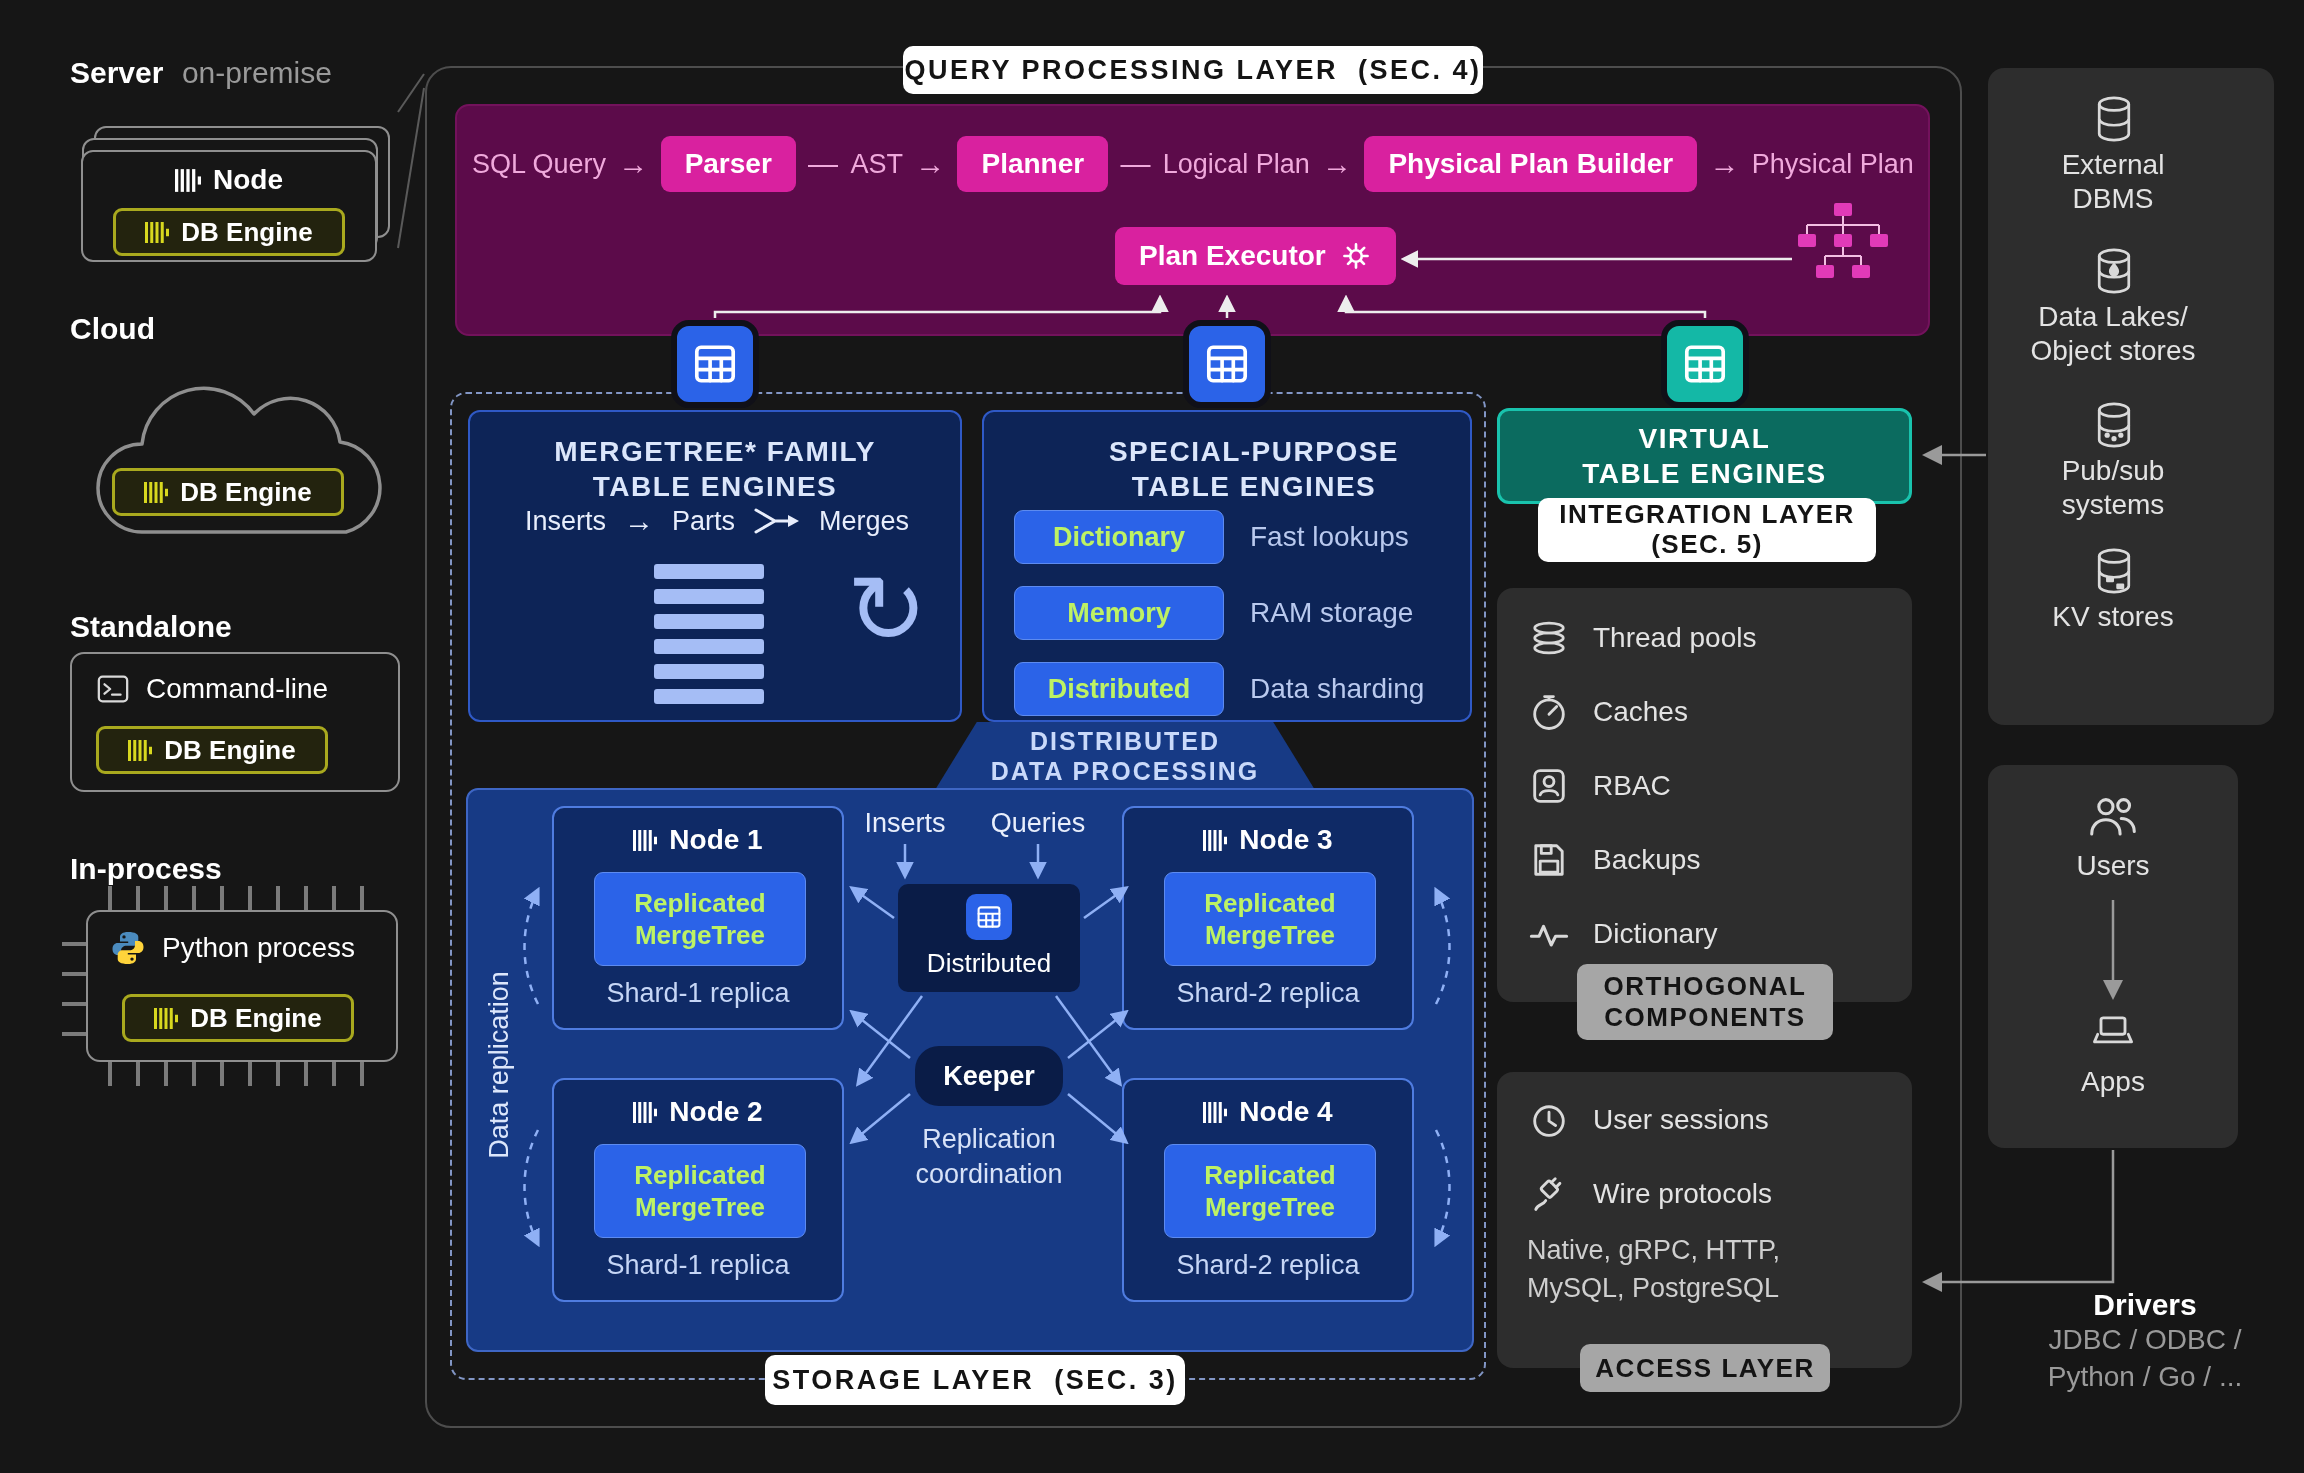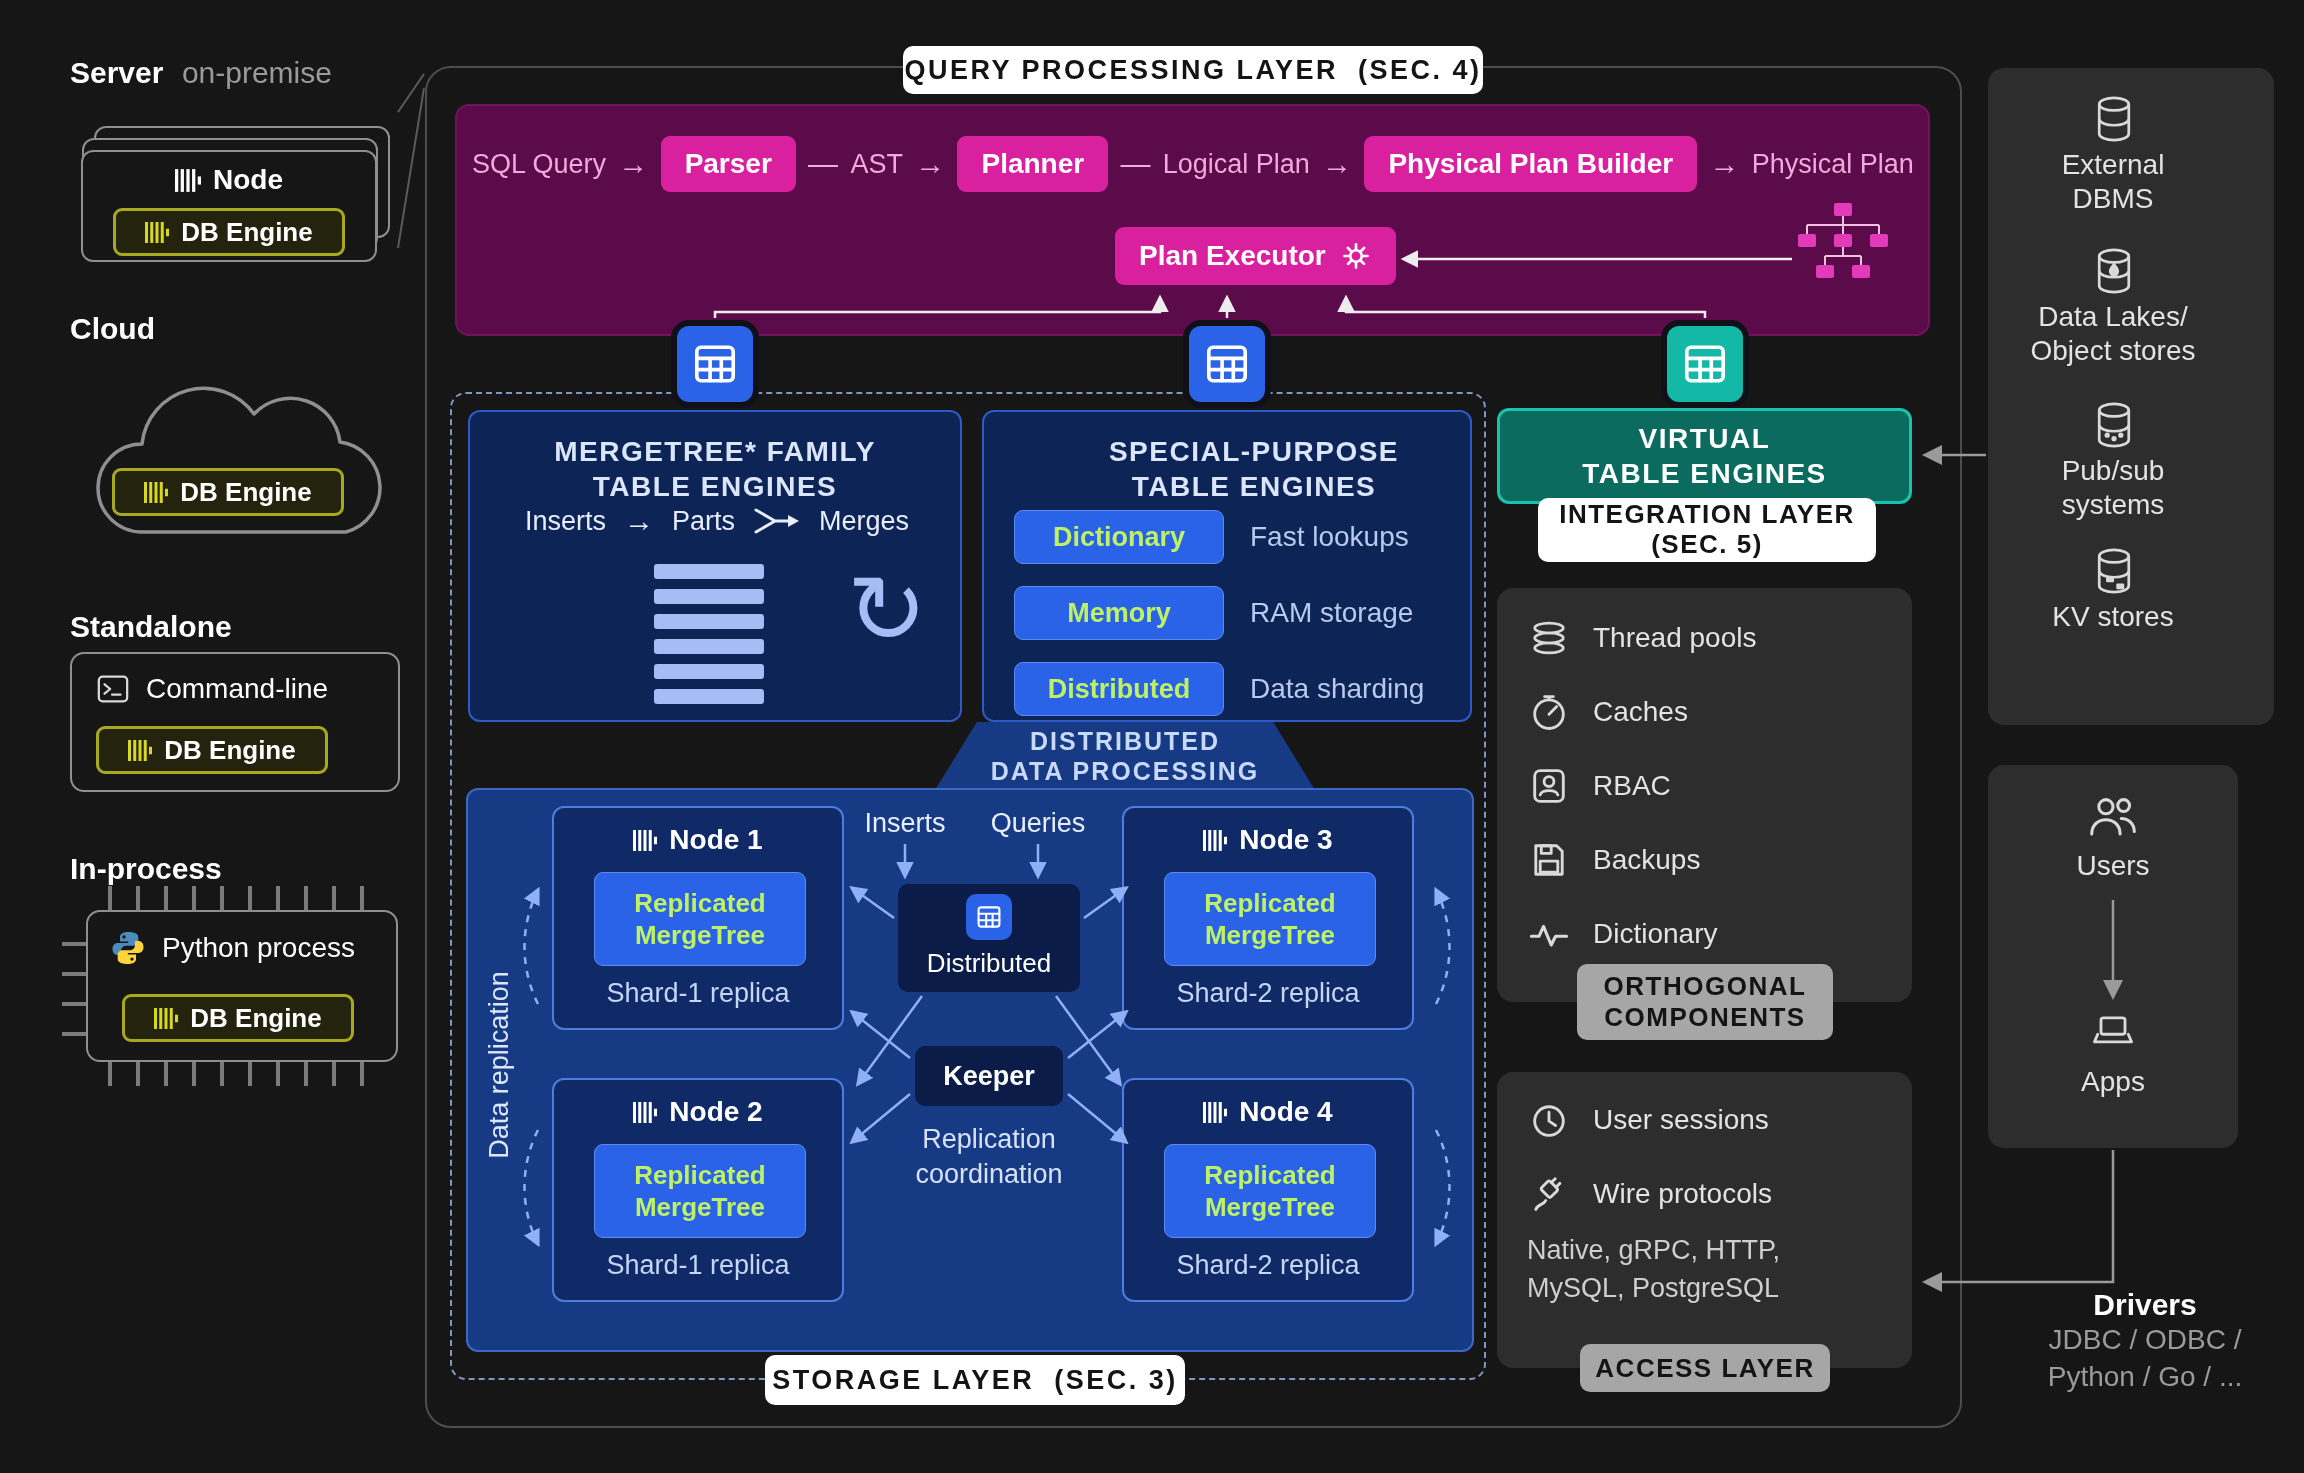--- a/index.html
+++ b/index.html
@@ -422,21 +422,21 @@
   </div>
 
   <div class="mini-box" style="left:898px;top:884px;width:182px;height:108px;">
     <div style="position:absolute;left:68px;top:10px;width:46px;height:46px;background:var(--c-blue_btn,#2b63e8);border-radius:10px;display:flex;align-items:center;justify-content:center;">
       <svg width="32" height="32" style="color:#fff">
           <use href="#sym-table"></use>
         </svg>
     </div>
     <div style="position:absolute;left:0;top:64px;width:100%;text-align:center;color:#fff;font-size:26px;">Distributed</div>
   </div>
-  <div class="mini-box ctr" style="left:915px;top:1046px;width:148px;height:60px;color:#fff;font-weight:bold;font-size:27px;">Keeper</div>
+  <div class="mini-box ctr" style="left:915px;top:1046px;width:148px;height:60px;color:#fff;font-weight:bold;font-size:27px;border-radius:24px;">Keeper</div>
   <div class="abs storage-text" style="left:872px;top:1122px;width:234px;text-align:center;line-height:1.3;">
     <div>Replication</div>
     <div>coordination</div>
   </div>
 
   <div class="abs pill-white" style="left:765px;top:1355px;width:420px;height:50px;font-size:27px;">STORAGE LAYER&nbsp; (SEC. 3)</div>
 
   <div class="gray-box" style="left:1497px;top:588px;width:415px;height:414px;">
     <div class="g-item" style="left:30px;top:28px;">
       <svg class="ic" width="44" height="44">

